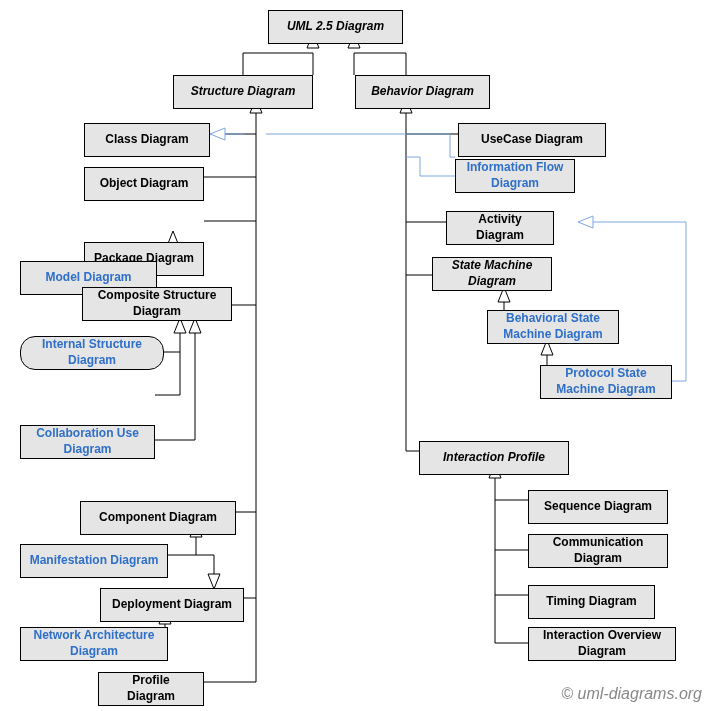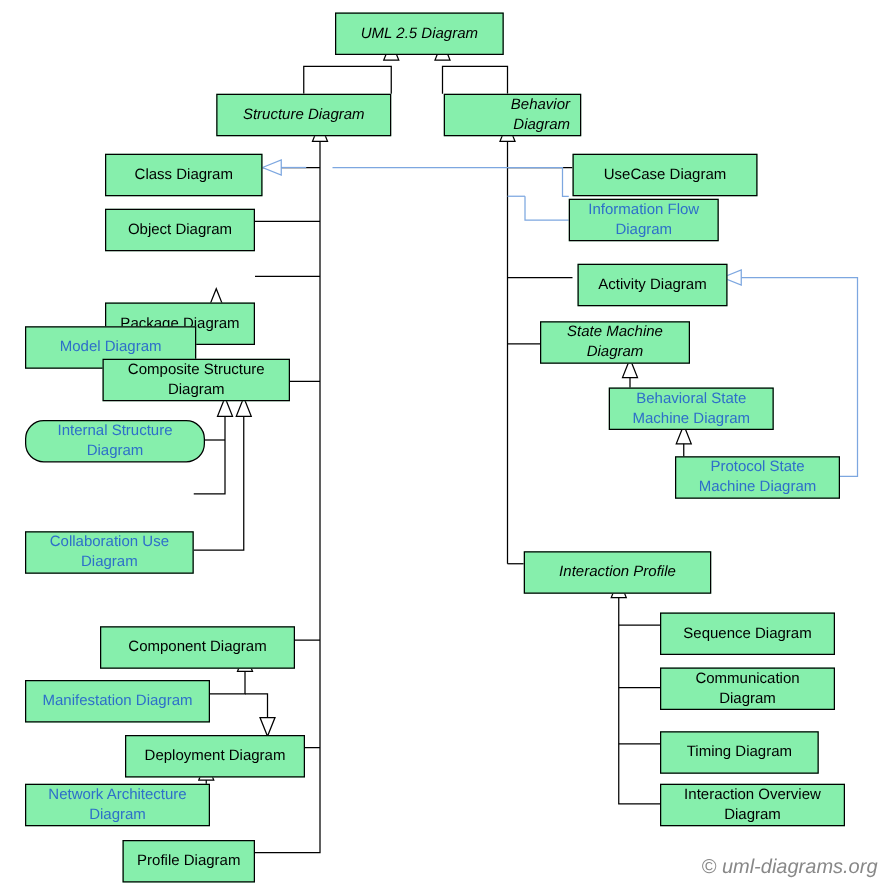--- a/index.html
+++ b/index.html
@@ -1,17 +1,17 @@
 <!DOCTYPE html>
 <html><head>
 <meta charset="utf-8">
 <style>
   * { box-sizing: border-box; margin: 0; padding: 0; }
   body { font-family: Arial, Helvetica, sans-serif; font-size: 12px; background: #fff; width: 710px; height: 711px; position: relative; }
-  .box { position: absolute; border: 1px solid #000; background: #86efac; display: flex; align-items: center; justify-content: center; text-align: center; padding: 16px 8px; font-weight: normal; line-height: 1.3; }
+  .box { position: absolute; border: 1px solid #000; background: #e5e5e5; display: flex; align-items: center; justify-content: center; text-align: center; padding: 16px 8px; font-weight: bold; line-height: 1.3; }
   .box.italic { font-style: italic; }
   .box.blue { color: #2e6fc9; }
   svg { position: absolute; top: 0; left: 0; width: 710px; height: 711px; pointer-events: none; }
   .line-black { stroke: #000; stroke-width: 1; fill: none; }
   .line-blue { stroke: #7da7e0; stroke-width: 1; fill: none; }
   .tri-black { stroke: #000; stroke-width: 1; fill: #fff; }
   .tri-blue { stroke: #7da7e0; stroke-width: 1; fill: #fff; }
   .copyright { position: absolute; color: #888; font-size: 16px; font-style: italic; }
 </style>
 </head>
@@ -74,38 +74,38 @@
 
   <polygon class="tri-black" points="495,463 489,478 501,478"></polygon>
   <path class="line-black" d="M 495 478 L 495 643 L 528 643"></path>
   <path class="line-black" d="M 495 500 L 528 500"></path>
   <path class="line-black" d="M 495 550 L 528 550"></path>
   <path class="line-black" d="M 495 595 L 528 595"></path>
 </svg>
 
 <div class="box italic" style="left:268px; top:10px; width:135px; height:23px;">UML 2.5 Diagram</div>
 <div class="box italic" style="left:173px; top:75px; width:140px; height:23px;">Structure Diagram</div>
-<div class="box italic" style="left:355px; top:75px; width:110px; height:23px;text-align:right;">Behavior Diagram</div>
+<div class="box italic" style="left:355px; top:75px; width:135px; height:23px;text-align:right;">Behavior Diagram</div>
 
 <div class="box" style="left:84px; top:123px; width:126px; height:21px;">Class Diagram</div>
 <div class="box" style="left:84px; top:167px; width:120px; height:21px;">Object Diagram</div>
 <div class="box" style="left:84px; top:210px; width:120px; height:21px;margin-top:32px;">Package Diagram</div>
 <div class="box blue" style="left:20px; top:261px; width:137px; height:14px;">Model Diagram</div>
 <div class="box" style="left:82px; top:287px; width:150px; height:32px;">Composite Structure Diagram</div>
 <div class="box blue" style="left:20px; top:336px; width:144px; height:32px;border-radius:15px;">Internal Structure Diagram</div>
 <div class="box blue" style="left:20px; top:425px; width:135px; height:32px;">Collaboration Use Diagram</div>
 <div class="box" style="left:80px; top:501px; width:156px; height:21px;">Component Diagram</div>
 <div class="box blue" style="left:20px; top:544px; width:148px; height:21px;">Manifestation Diagram</div>
 <div class="box" style="left:100px; top:588px; width:144px; height:21px;">Deployment Diagram</div>
 <div class="box blue" style="left:20px; top:627px; width:148px; height:16px;">Network Architecture Diagram</div>
 <div class="box" style="left:98px; top:672px; width:106px; height:21px;">Profile Diagram</div>
 
 <div class="box" style="left:458px; top:123px; width:148px; height:21px;">UseCase Diagram</div>
 <div class="box blue" style="left:455px; top:159px; width:120px; height:32px;">Information Flow Diagram</div>
-<div class="box" style="left:462px; top:211px; width:120px; height:21px;">Activity Diagram</div>
+<div class="box" style="left:446px; top:211px; width:108px; height:21px;">Activity Diagram</div>
 <div class="box italic" style="left:432px; top:257px; width:120px; height:32px;">State Machine Diagram</div>
 <div class="box blue" style="left:487px; top:310px; width:132px; height:32px;">Behavioral State Machine Diagram</div>
 <div class="box blue" style="left:540px; top:365px; width:132px; height:32px;">Protocol State Machine Diagram</div>
 <div class="box italic" style="left:419px; top:441px; width:150px; height:21px;">Interaction Profile</div>
 <div class="box" style="left:528px; top:490px; width:140px; height:32px;">Sequence Diagram</div>
 <div class="box" style="left:528px; top:534px; width:140px; height:32px;">Communication Diagram</div>
 <div class="box" style="left:528px; top:585px; width:127px; height:21px;">Timing Diagram</div>
 <div class="box" style="left:528px; top:627px; width:148px; height:32px;">Interaction Overview Diagram</div>
 
 <div class="copyright" style="right:8px; bottom:8px;">© uml-diagrams.org</div>

